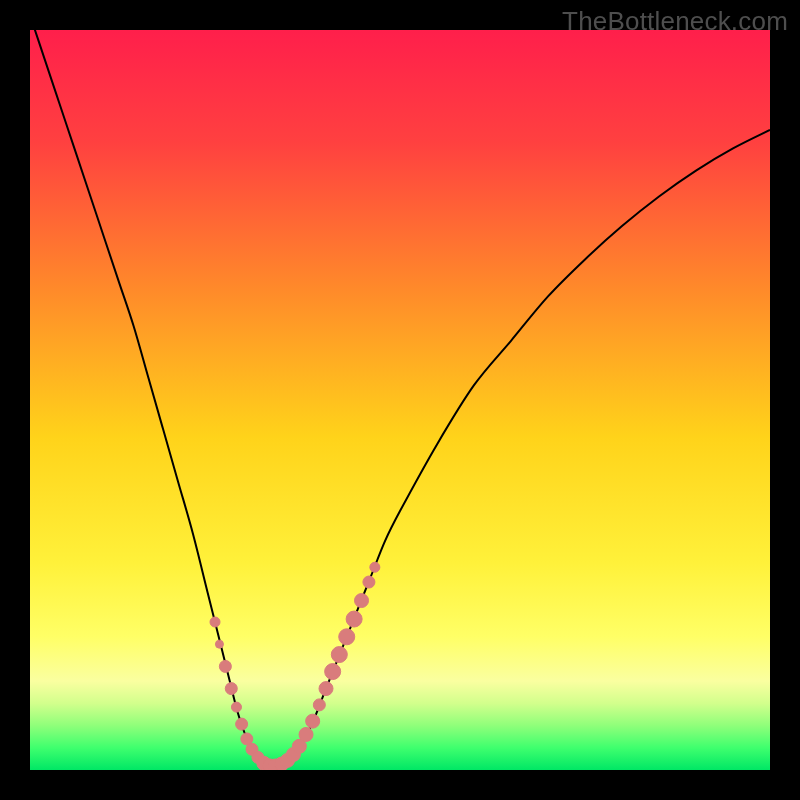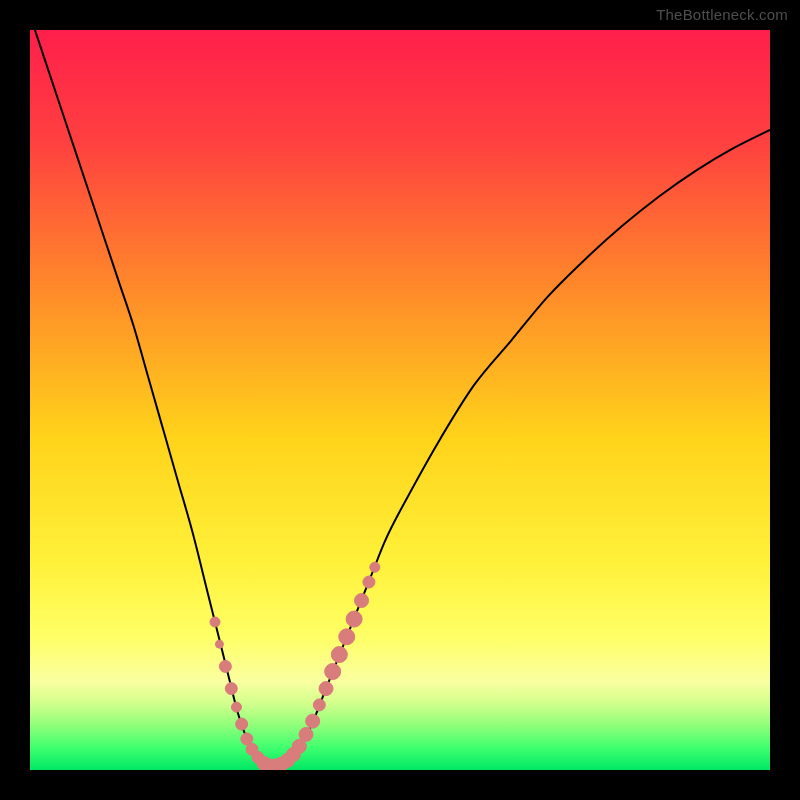--- a/index.html
+++ b/index.html
@@ -32,21 +32,21 @@
     left: 0;
     top: 0;
     width: 100%;
     height: 100%;
   }
   .watermark {
     position: absolute;
     top: 6px;
     right: 12px;
     color: #4e4e4e;
-    font-size: 15px;
+    font-size: 26px;
     font-weight: 500;
     letter-spacing: 0.2px;
     z-index: 10;
   }
   svg.curve {
     position: absolute;
     left: 0;
     top: 0;
     width: 100%;
     height: 100%;

